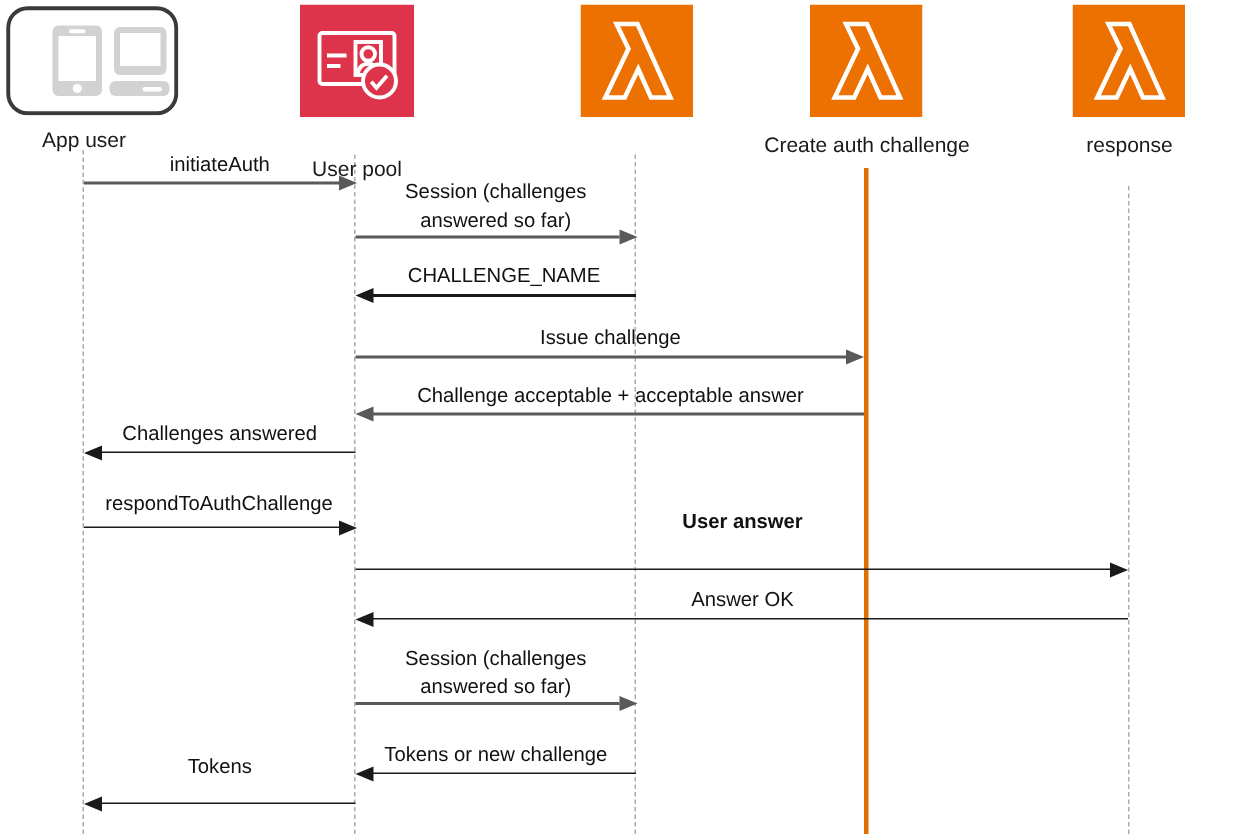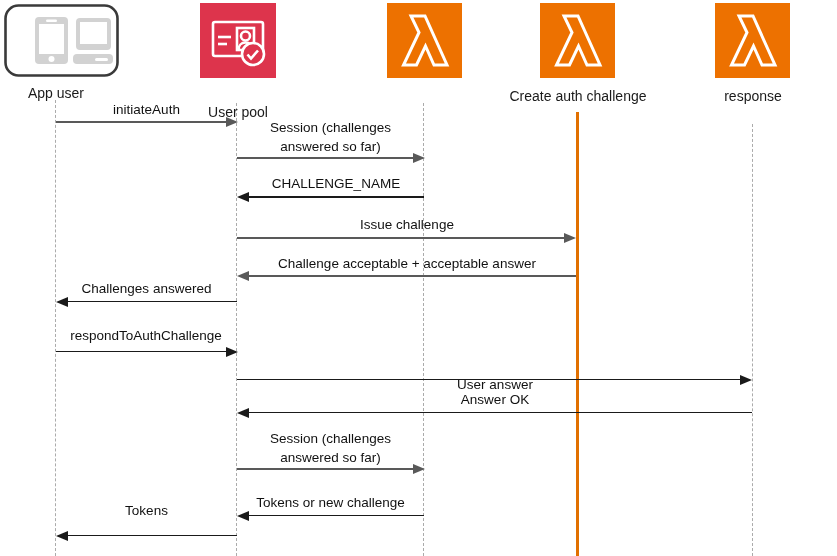--- a/index.html
+++ b/index.html
@@ -134,21 +134,21 @@
     <div class="ahead left black" style="left:56px;top:297px;"></div>
   </div>
 
   <div>
     <div class="mlbl" style="left:46px;top:326px;width:200px;">respondToAuthChallenge</div>
     <div class="aline black" style="left:56px;top:351px;width:170px;"></div>
     <div class="ahead right black" style="left:226px;top:347px;"></div>
   </div>
 
   <div>
-    <div class="mlbl" style="left:237px;top:375px;width:516px;">User answer</div>
+    <div class="mlbl" style="left:237px;top:338px;width:516px;font-weight:bold;">User answer</div>
     <div class="aline black" style="left:237px;top:379px;width:505px;"></div>
     <div class="ahead right black" style="left:740px;top:375px;"></div>
   </div>
 
   <div>
     <div class="mlbl" style="left:237px;top:390px;width:516px;">Answer OK</div>
     <div class="aline black" style="left:248px;top:412px;width:504px;"></div>
     <div class="ahead left black" style="left:237px;top:408px;"></div>
   </div>
 

